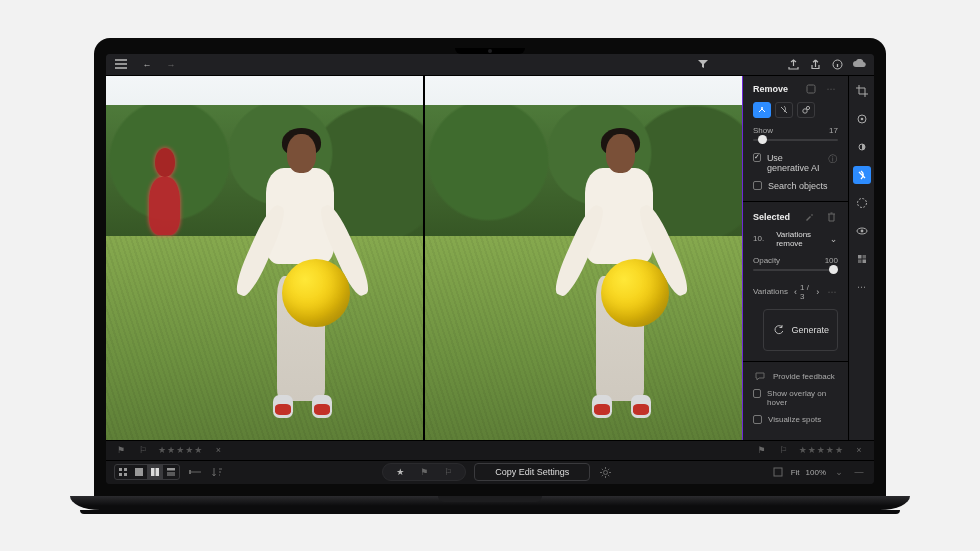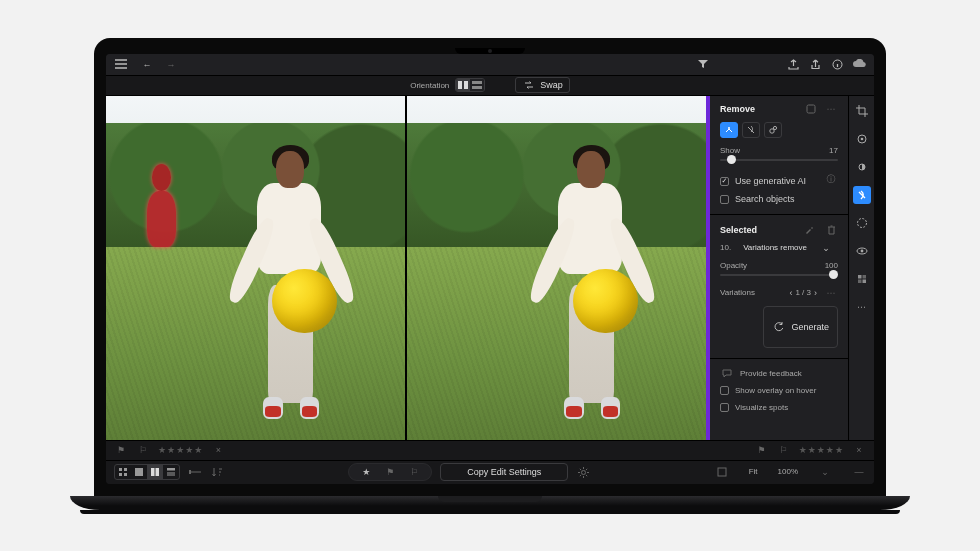--- a/index.html
+++ b/index.html
@@ -75,50 +75,50 @@
 .intruder{position:absolute;top:20%;left:12%;width:14%;height:26%}
 .intruder .ih{width:46%;height:30%;background:#b11f25;border-radius:50%;margin-left:24%}
 .intruder .ib{width:70%;height:62%;background:#c0262d;border-radius:40% 40% 30% 30%;margin-left:12%}
 .intruder{filter:drop-shadow(0 0 2px #ff4a52);opacity:.9}
 
 .filmstrip{height:20px;background:var(--ui-900);display:flex;align-items:center;padding:0 8px;gap:10px;justify-content:space-between;border-top:1px solid #000}
 .filmstrip .half{display:flex;gap:8px;align-items:center}
 .stars{letter-spacing:1px;color:#555}
 
 
-.panel{width:168px;background:var(--ui-800);border-left:4px solid #6d28d9;display:flex}
+.panel{width:132px;background:var(--ui-800);border-left:1px solid #6d28d9;display:flex}
 .panel-body{flex:1;padding:8px 10px;display:flex;flex-direction:column;gap:8px;overflow:hidden}
 .tools-strip{width:26px;border-left:1px solid #000;background:var(--ui-800);display:flex;flex-direction:column;align-items:center;padding-top:6px;gap:10px}
 .tool{width:18px;height:18px;display:flex;align-items:center;justify-content:center;border-radius:3px;color:#aaa}
 .tool.active{background:var(--accent);color:#fff}
 
 .panel h4{margin:0;font-size:9px;font-weight:600;color:#eee}
 .row{display:flex;align-items:center;justify-content:space-between;gap:6px}
 .heal-modes{display:flex;gap:4px}
 .heal-modes .m{width:18px;height:16px;border:1px solid var(--ui-600);border-radius:3px;display:flex;align-items:center;justify-content:center;color:#aaa}
 .heal-modes .m.active{background:var(--accent);border-color:var(--accent);color:#fff}
 .slider{position:relative;height:10px}
 .slider .track{position:absolute;top:4px;left:0;right:0;height:2px;background:var(--ui-600);border-radius:2px}
 .slider .thumb{position:absolute;top:0;width:9px;height:9px;background:#e8e8e8;border-radius:50%}
-.chk{display:flex;align-items:flex-end;gap:6px;color:#ccc}
+.chk{display:flex;align-items:flex-start;gap:6px;color:#ccc}
 .chk .box{width:9px;height:9px;border:1px solid #777;border-radius:2px;display:flex;align-items:center;justify-content:center;font-size:7px;color:#ddd}
 .chk .box.on::after{content:"✓"}
 .divider{height:1px;background:#000;margin:2px -10px}
 .sel-item{display:flex;align-items:center;gap:12px}
 .pager{display:flex;align-items:center;gap:3px;color:#bbb}
 .gen-btn{align-self:flex-end;border:1px solid var(--ui-600);border-radius:4px;padding:15px 8px;display:flex;gap:5px;align-items:center}
 
 
 .bottom{height:24px;background:var(--ui-900);border-top:1px solid #000;display:flex;align-items:center;padding:0 8px;gap:8px}
 .view-toggle{display:flex;border:1px solid var(--ui-600);border-radius:3px;overflow:hidden}
 .view-toggle div{width:16px;height:14px;display:flex;align-items:center;justify-content:center;color:#999}
 .view-toggle div.on{background:var(--ui-600);color:#ddd}
 .pill{display:flex;align-items:center;gap:10px;background:var(--ui-800);border:1px solid var(--ui-700);border-radius:14px;padding:2px 10px;height:18px}
-.copy-btn{border:1px solid var(--ui-600);border-radius:4px;padding:2px 26px;height:18px;display:flex;align-items:center}
-.zoom{display:flex;gap:20px}
+.copy-btn{border:1px solid var(--ui-600);border-radius:4px;padding:2px 20px;height:18px;display:flex;align-items:center}
+.zoom{display:flex;align-items:center;gap:6px}
 .small{font-size:8px;color:#aaa}
 
 svg{display:block}
 </style>
 </head>
 <body>
 
 <div class="laptop">
   <div class="lid">
     <div class="notch-bar">
@@ -162,48 +162,20 @@
               <path d="M5.5 5v3M5.5 3.2v.1" stroke="currentColor" stroke-width="1.3"></path>
             </svg>
           </span>
         <span class="ic">
             <svg width="14" height="10" viewBox="0 0 14 10">
               <path d="M4 8a3 3 0 010-6 4 4 0 017.5 1A2.5 2.5 0 0111 8z" fill="currentColor" opacity=".8"></path>
             </svg>
           </span>
       </div>
 
-      <div class="bar viewmode">
-        <div class="seg">
-          <span class="small">Orientation</span>
-          <div class="toggle">
-            <div class="on">
-                <svg width="10" height="8" viewBox="0 0 10 8">
-                  <rect x="0" y="0" width="4" height="8" fill="#ddd"></rect>
-                  <rect x="6" y="0" width="4" height="8" fill="#ddd"></rect>
-                </svg>
-              </div>
-            <div>
-                <svg width="10" height="8" viewBox="0 0 10 8">
-                  <rect x="0" y="0" width="10" height="3" fill="#888"></rect>
-                  <rect x="0" y="5" width="10" height="3" fill="#888"></rect>
-                </svg>
-              </div>
-          </div>
-        </div>
-        <div style="width:14px"></div>
-        <div class="swap-btn">
-          <span class="ic">
-              <svg width="10" height="8" viewBox="0 0 10 8">
-                <path d="M1 2h6l-1.5-1.5M9 6H3l1.5 1.5" fill="none" stroke="currentColor"></path>
-              </svg>
-            </span>
-          <span>Swap</span>
-        </div>
-      </div>
 
       <div class="main">
         <div class="canvas">
 
           <div class="pane">
             <div class="photo">
               <div class="sky"></div>
                 <div class="fence"></div>
                 <div class="shrubs"></div>
                 <div class="grass"></div>

